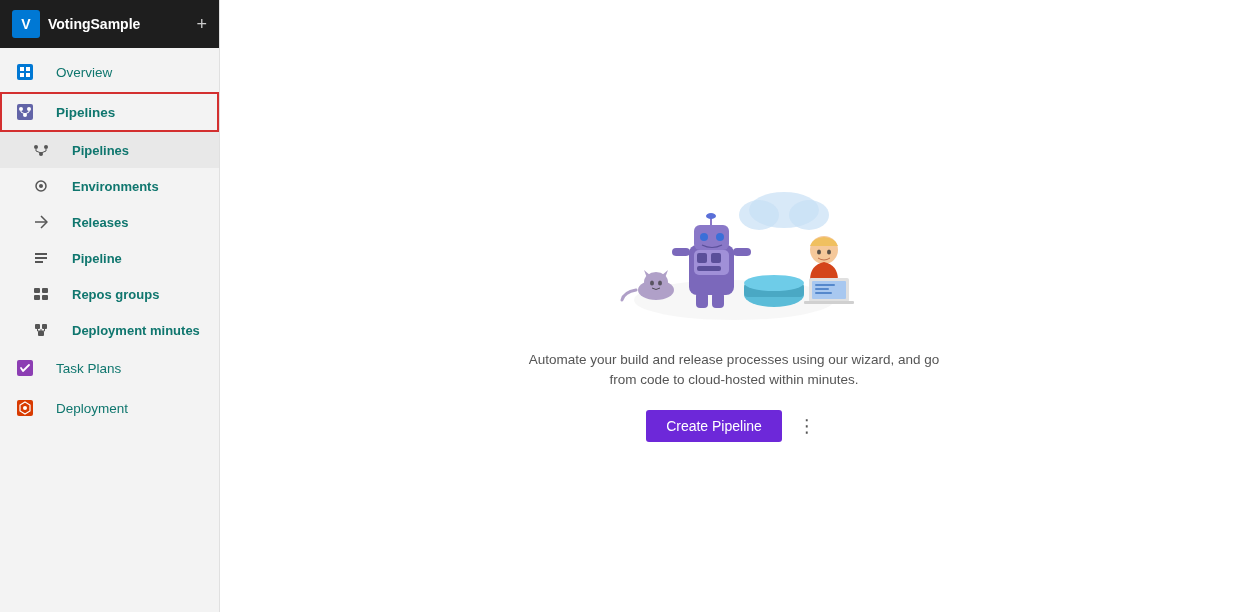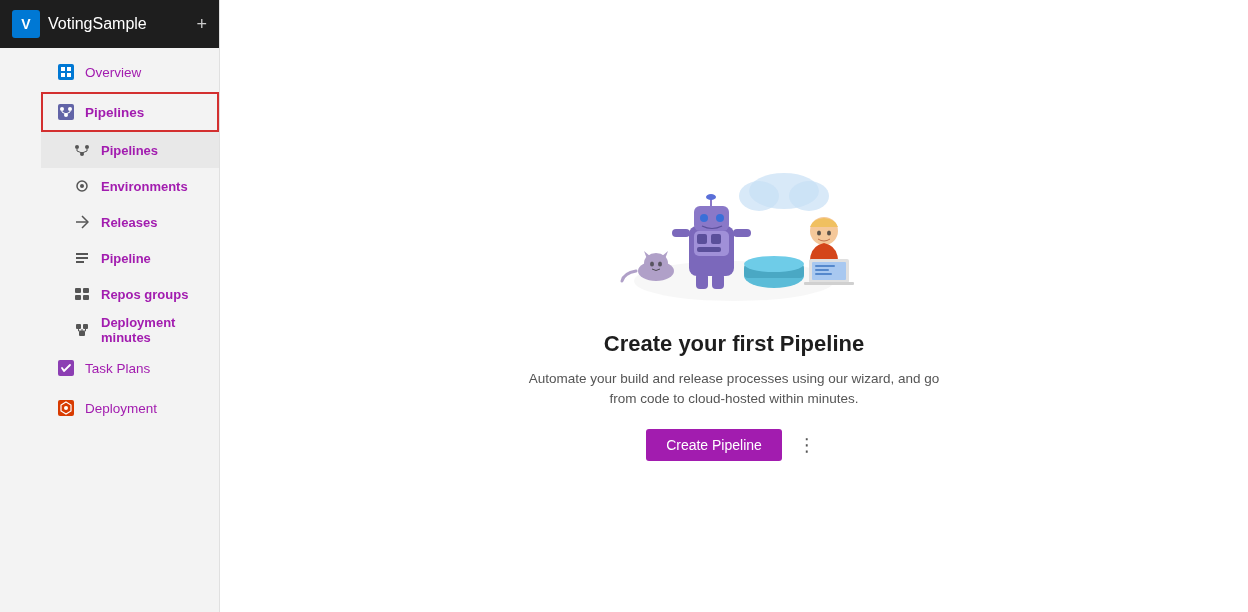--- a/index.html
+++ b/index.html
@@ -39,48 +39,47 @@
       border-radius: 3px;
       display: flex;
       align-items: center;
       justify-content: center;
       color: #fff;
       font-weight: bold;
       font-size: 14px;
     }
 
     .project-name {
-      font-size: 16px;
-      font-weight: 400;
+      font-size: 14px;
+      font-weight: 700;
       color: #fff;
     }
 
     .add-icon {
       color: #ccc;
       font-size: 18px;
       cursor: pointer;
     }
 
     .sidebar-nav {
       flex: 1;
       overflow-y: auto;
       padding-top: 4px;
     }
 
     .nav-item {
       display: flex;
       align-items: center;
-      gap: 10px;
+      gap: 22px;
       padding: 0 16px;
       height: 40px;
       cursor: pointer;
       font-size: 13.5px;
-      color: #a21caf;
+      color: #0f766e;
       text-decoration: none;
-      margin-left: 41px;
     }
 
     .nav-item.active-section {
       outline: 2px solid #d32f2f;
       outline-offset: -2px;
       font-weight: 600;
     }
 
     .nav-item.sub-item {
       padding-left: 32px;
@@ -141,21 +140,21 @@
       margin-bottom: 20px;
     }
 
     .empty-actions {
       display: flex;
       align-items: center;
       gap: 10px;
     }
 
     .btn-create {
-      background: #a21caf;
+      background: #6d28d9;
       color: #fff;
       border: none;
       padding: 8px 20px;
       font-size: 14px;
       border-radius: 3px;
       cursor: pointer;
       font-weight: 500;
     }
 
     .btn-more {
@@ -363,21 +362,20 @@
 
       <rect x="195" y="108" width="40" height="24" rx="2" fill="#e0e0e0"></rect>
       <rect x="198" y="111" width="34" height="18" rx="1" fill="#a8c8f0"></rect>
       <rect x="190" y="131" width="50" height="3" rx="1" fill="#d0d0d0"></rect>
 
       <rect x="201" y="114" width="20" height="2" rx="1" fill="#5588cc"></rect>
       <rect x="201" y="118" width="14" height="2" rx="1" fill="#5588cc"></rect>
       <rect x="201" y="122" width="17" height="2" rx="1" fill="#5588cc"></rect>
     </svg>
 
-    <h2 class="empty-title">Create your first Pipeline</h2>
     <p class="empty-desc">Automate your build and release processes using our wizard, and go from code to cloud-hosted within minutes.</p>
 
     <div class="empty-actions">
       <button class="btn-create">Create Pipeline</button>
       <button class="btn-more">⋮</button>
     </div>
   </div>
 </div>
 
 </body></html>

